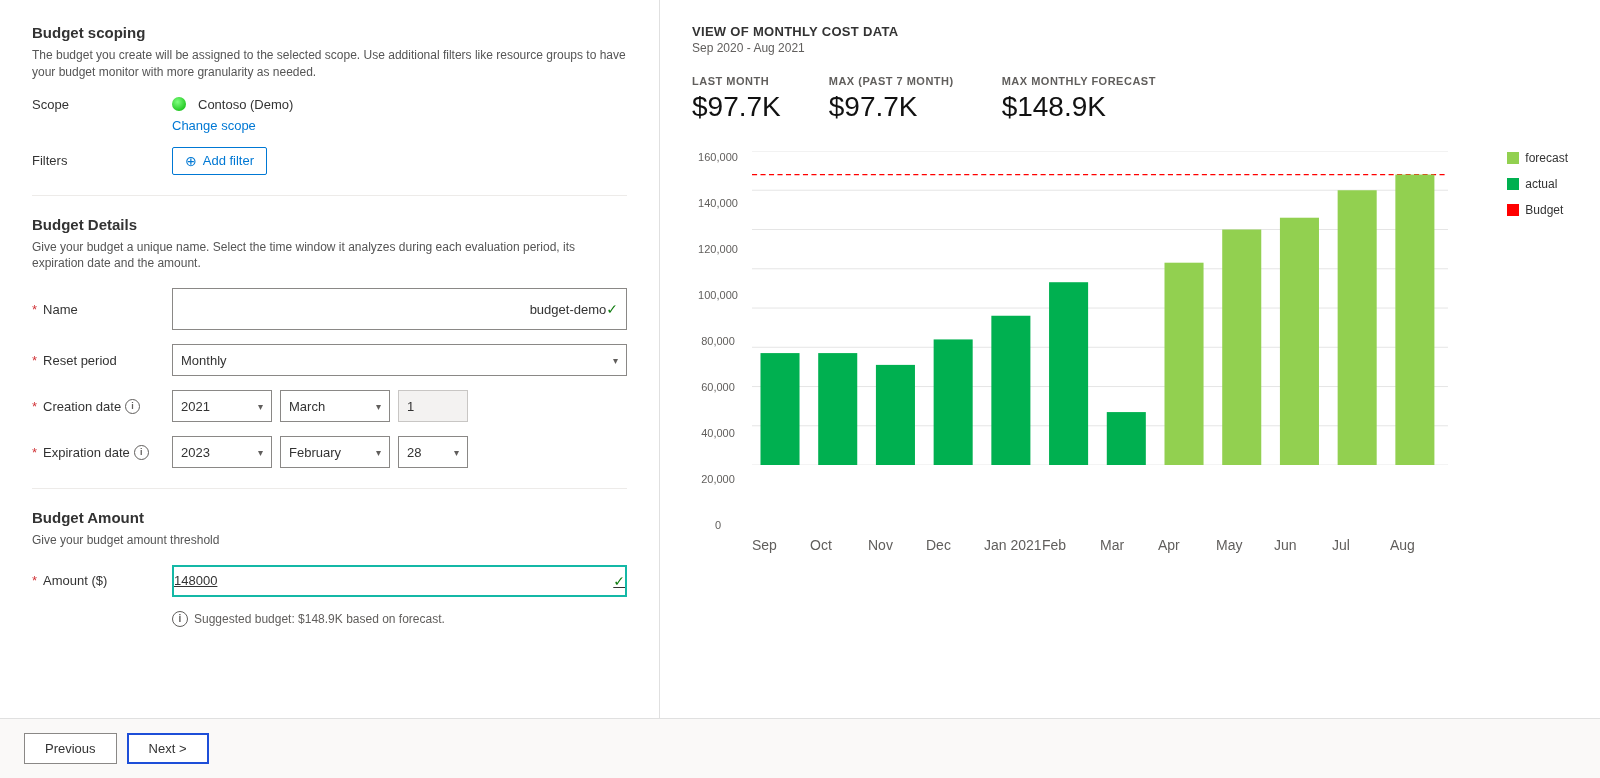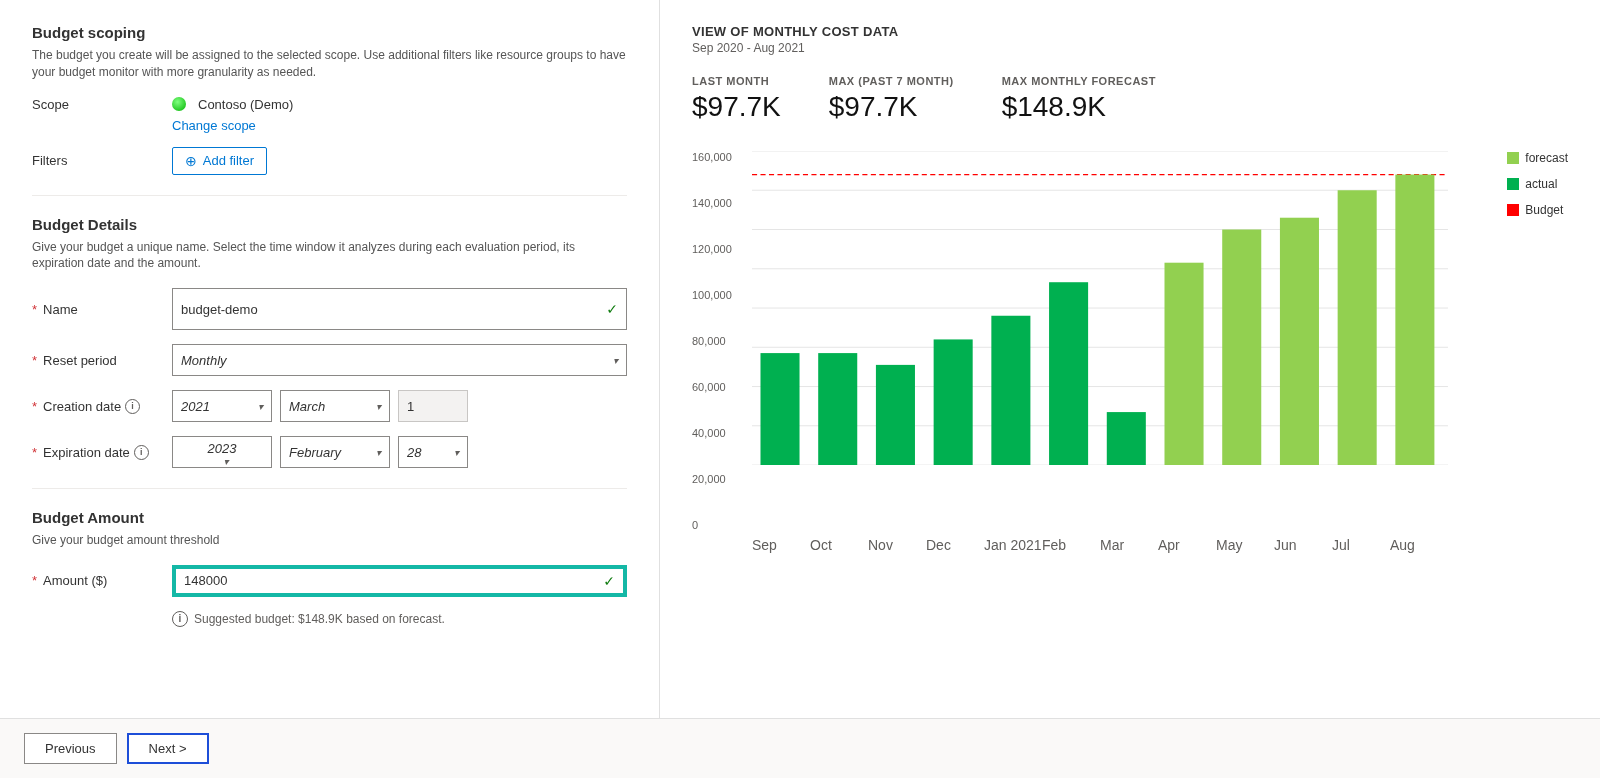--- a/index.html
+++ b/index.html
@@ -19,52 +19,52 @@
     .field-value { display: flex; align-items: center; gap: 6px; flex: 1; }
 
     .scope-indicator { width: 14px; height: 14px; border-radius: 50%; background: radial-gradient(circle at 40% 35%, #7fff7f, #00b300); margin-right: 6px; flex-shrink: 0; }
     .scope-text { font-size: 13px; }
     .change-scope-link { color: #0078d4; font-size: 13px; cursor: pointer; text-decoration: none; display: block; margin-left: 140px; margin-top: -8px; margin-bottom: 14px; }
 
     .add-filter-btn { display: flex; align-items: center; gap: 6px; border: 1px solid #0078d4; color: #0078d4; background: #fff; padding: 5px 12px; border-radius: 2px; cursor: pointer; font-size: 13px; }
 
     .section-divider { border: none; border-top: 1px solid #edebe9; margin: 20px 0; }
 
-    .text-input { height: 32px; border: 1px solid #8a8886; padding: 20px 8px; font-size: 13px; flex: 1; display: flex; align-items: center; justify-content: space-between; background: #fff; }
+    .text-input { height: 32px; border: 1px solid #8a8886; padding: 20px 8px; font-size: 13px; flex: 1; display: flex; align-items: center; justify-content: flex-end; background: #fff; }
     .text-input-check { color: #107c10; font-size: 14px; }
 
-    .select-box { height: 32px; border: 1px solid #8a8886; padding: 4px 8px; font-size: 13px; display: flex; align-items: center; justify-content: space-between; background: #fff; cursor: pointer; min-width: 100px; font-style: italic; }
+    .select-box { height: 32px; border: 1px solid #8a8886; padding: 4px 8px; font-size: 13px; display: flex; align-items: center; justify-content: space-between; background: #fff; cursor: pointer; min-width: 100px; }
     .select-box-wide { flex: 1; }
     .chevron { font-size: 10px; color: #605e5c; margin-left: 8px; }
 
     .date-row { display: flex; align-items: center; gap: 8px; }
     .date-day-input { height: 32px; border: 1px solid #c8c6c4; padding: 4px 8px; font-size: 13px; background: #f3f2f1; color: #333; width: 70px; display: flex; align-items: center; }
 
-    .amount-input { height: 32px; border: 4px solid #14b8a6; padding: 4px 8px; font-size: 13px; flex: 1; display: flex; align-items: center; justify-content: space-between; background: #fff; }
+    .amount-input { height: 32px; border: 2px solid #14b8a6; padding: 4px 0; font-size: 13px; flex: 1; display: flex; align-items: center; justify-content: space-between; background: #fff; text-decoration: underline; }
 
     .suggested-budget { display: flex; align-items: center; gap: 6px; margin-top: 6px; margin-left: 140px; font-size: 12px; color: #605e5c; }
     .info-icon { width: 16px; height: 16px; border-radius: 50%; border: 1.5px solid #605e5c; display: inline-flex; align-items: center; justify-content: center; font-size: 10px; font-weight: bold; color: #605e5c; flex-shrink: 0; }
 
     
     .right-panel { flex: 1; padding: 24px 32px; overflow-y: auto; }
 
     .chart-title { font-size: 13px; font-weight: 700; text-transform: uppercase; margin-bottom: 2px; letter-spacing: 0.3px; }
     .chart-subtitle { font-size: 12px; color: #605e5c; margin-bottom: 20px; }
 
     .metrics-row { display: flex; gap: 48px; margin-bottom: 28px; }
     .metric-item { }
     .metric-label { font-size: 11px; font-weight: 600; color: #605e5c; text-transform: uppercase; letter-spacing: 0.5px; margin-bottom: 4px; }
     .metric-value { font-size: 28px; font-weight: 300; color: #111; }
 
     .chart-container { position: relative; width: 100%; height: 420px; }
     .legend { position: absolute; right: 0; top: 0; display: flex; flex-direction: column; gap: 12px; }
     .legend-item { display: flex; align-items: center; gap: 6px; font-size: 12px; }
     .legend-dot { width: 12px; height: 12px; flex-shrink: 0; }
 
-    .y-axis { position: absolute; left: 0; top: 0; bottom: 40px; width: 60px; display: flex; flex-direction: column; justify-content: space-between; align-items: flex-start; padding-right: 8px; }
+    .y-axis { position: absolute; left: 0; top: 0; bottom: 40px; width: 60px; display: flex; flex-direction: column; justify-content: space-between; align-items: center; padding-right: 8px; }
     .y-label { font-size: 11px; color: #605e5c; }
 
     .x-axis { position: absolute; left: 60px; right: 120px; bottom: 0; height: 40px; display: flex; align-items: flex-start; padding-top: 6px; }
     .x-label { font-size: 14px; color: #605e5c; flex: 1; text-align: left; }
 
     .bars-svg { position: absolute; left: 60px; right: 120px; top: 0; bottom: 40px; }
 
     
     .footer { border-top: 1px solid #e0e0e0; padding: 14px 24px; display: flex; gap: 10px; background: #faf9f8; flex-shrink: 0; }
     .btn-prev { padding: 6px 20px; border: 1px solid #8a8886; background: #fff; font-size: 13px; cursor: pointer; color: #333; }
@@ -156,21 +156,21 @@
         </div>
       </div>
 
       <div class="field-row">
         <div class="field-label">
           <span class="required-star">*</span>
           <span>Expiration date</span>
           <span class="info-circle">i</span>
         </div>
         <div class="field-value date-row">
-          <div class="select-box" style="min-width:100px;flex-direction:column;">
+          <div class="select-box" style="min-width:100px;">
             <span>2023</span>
             <span class="chevron">▾</span>
           </div>
           <div class="select-box" style="min-width:110px;">
             <span>February</span>
             <span class="chevron">▾</span>
           </div>
           <div class="select-box" style="min-width:70px;">
             <span>28</span>
             <span class="chevron">▾</span>

